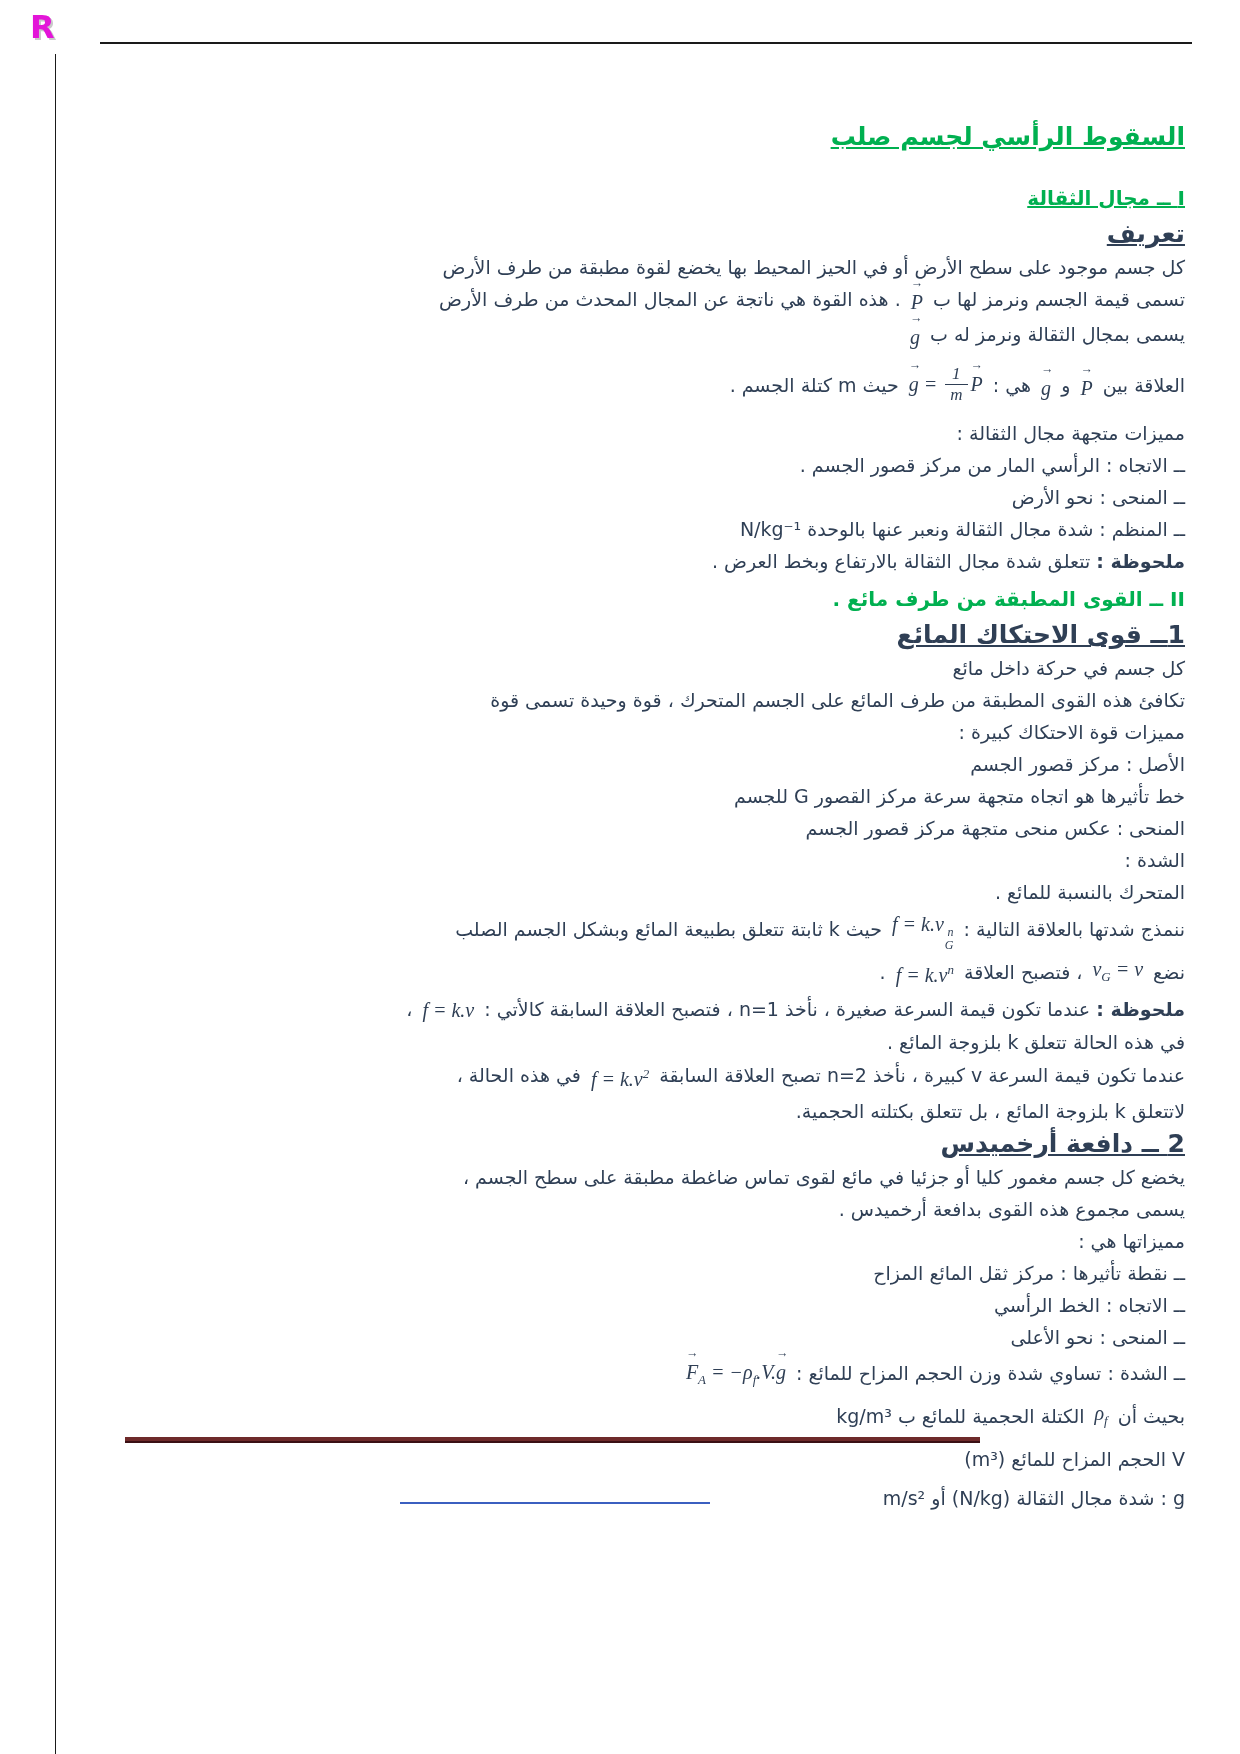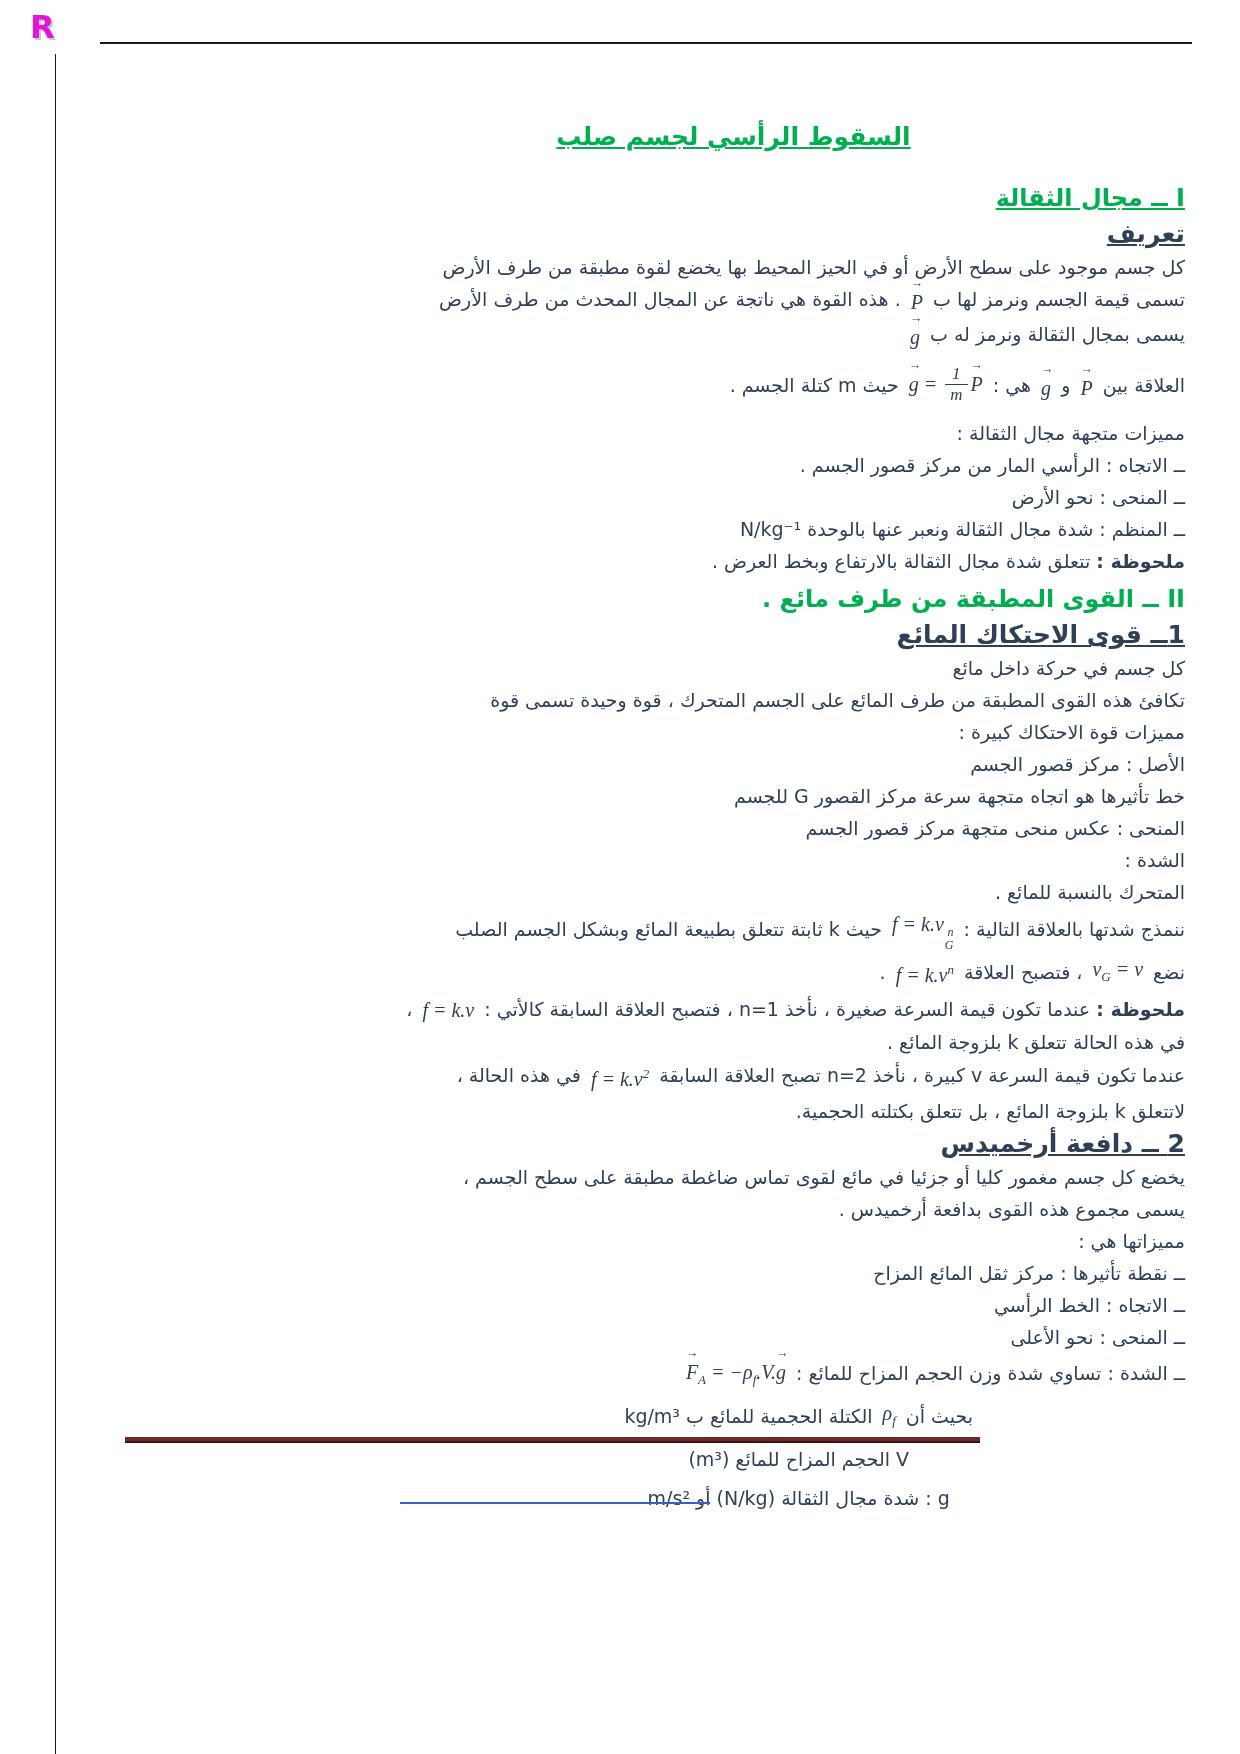--- a/index.html
+++ b/index.html
@@ -17,37 +17,37 @@
   }
   .top-rule { position:absolute; top:42px; left:100px; right:48px; height:2px; background:#1a1a1a; }
   .left-rule { position:absolute; top:54px; left:55px; bottom:0; width:1px; background:#1a1a1a; }
 
   .content {
     position:absolute; top:122px; left:112px; right:55px;
     direction:rtl; text-align:right;
     color:var(--text,#2f3f55); font-size:19px;
   }
   .doc-title {
-    text-align:center; padding-left:170px;
+    text-align:right; padding-left:170px;
     color:var(--green,#00B050); font-size:25px; font-weight:bold;
     text-decoration:underline; margin-bottom:32px;
   }
   .h1 {
-    color:var(--green,#00B050); font-weight:bold; font-size:24px;
+    color:var(--green,#00B050); font-weight:bold; font-size:20px;
     margin:8px 0 6px; line-height:30px;
   }
   .h1.under { text-decoration:underline; }
   .h2 {
     font-weight:bold; text-decoration:underline;
     font-size:25px; margin:3px 0; line-height:30px;
   }
   .p { line-height:30px; margin-bottom:2px; min-height:30px; }
   .p .bold { font-weight:bold; }
   .p.formula { padding:10px 0 8px; }
-  .p.center-narrow { width:72%; text-align:center; margin-bottom:6px; line-height:33px; }
+  .p.center-narrow { width:72%; text-align:right; margin-bottom:6px; line-height:33px; }
 
   
   .math {
     direction:ltr; unicode-bidi:isolate; display:inline-block;
     font-family:"Liberation Serif","DejaVu Serif",serif; font-style:italic;
     font-size:20px; padding:0 4px; vertical-align:middle; white-space:pre;
   }
   .math .tok { white-space:pre; display:inline-block; }
   .vec { position:relative; display:inline-block; padding-top:3px; }
   .vec .arrow {

